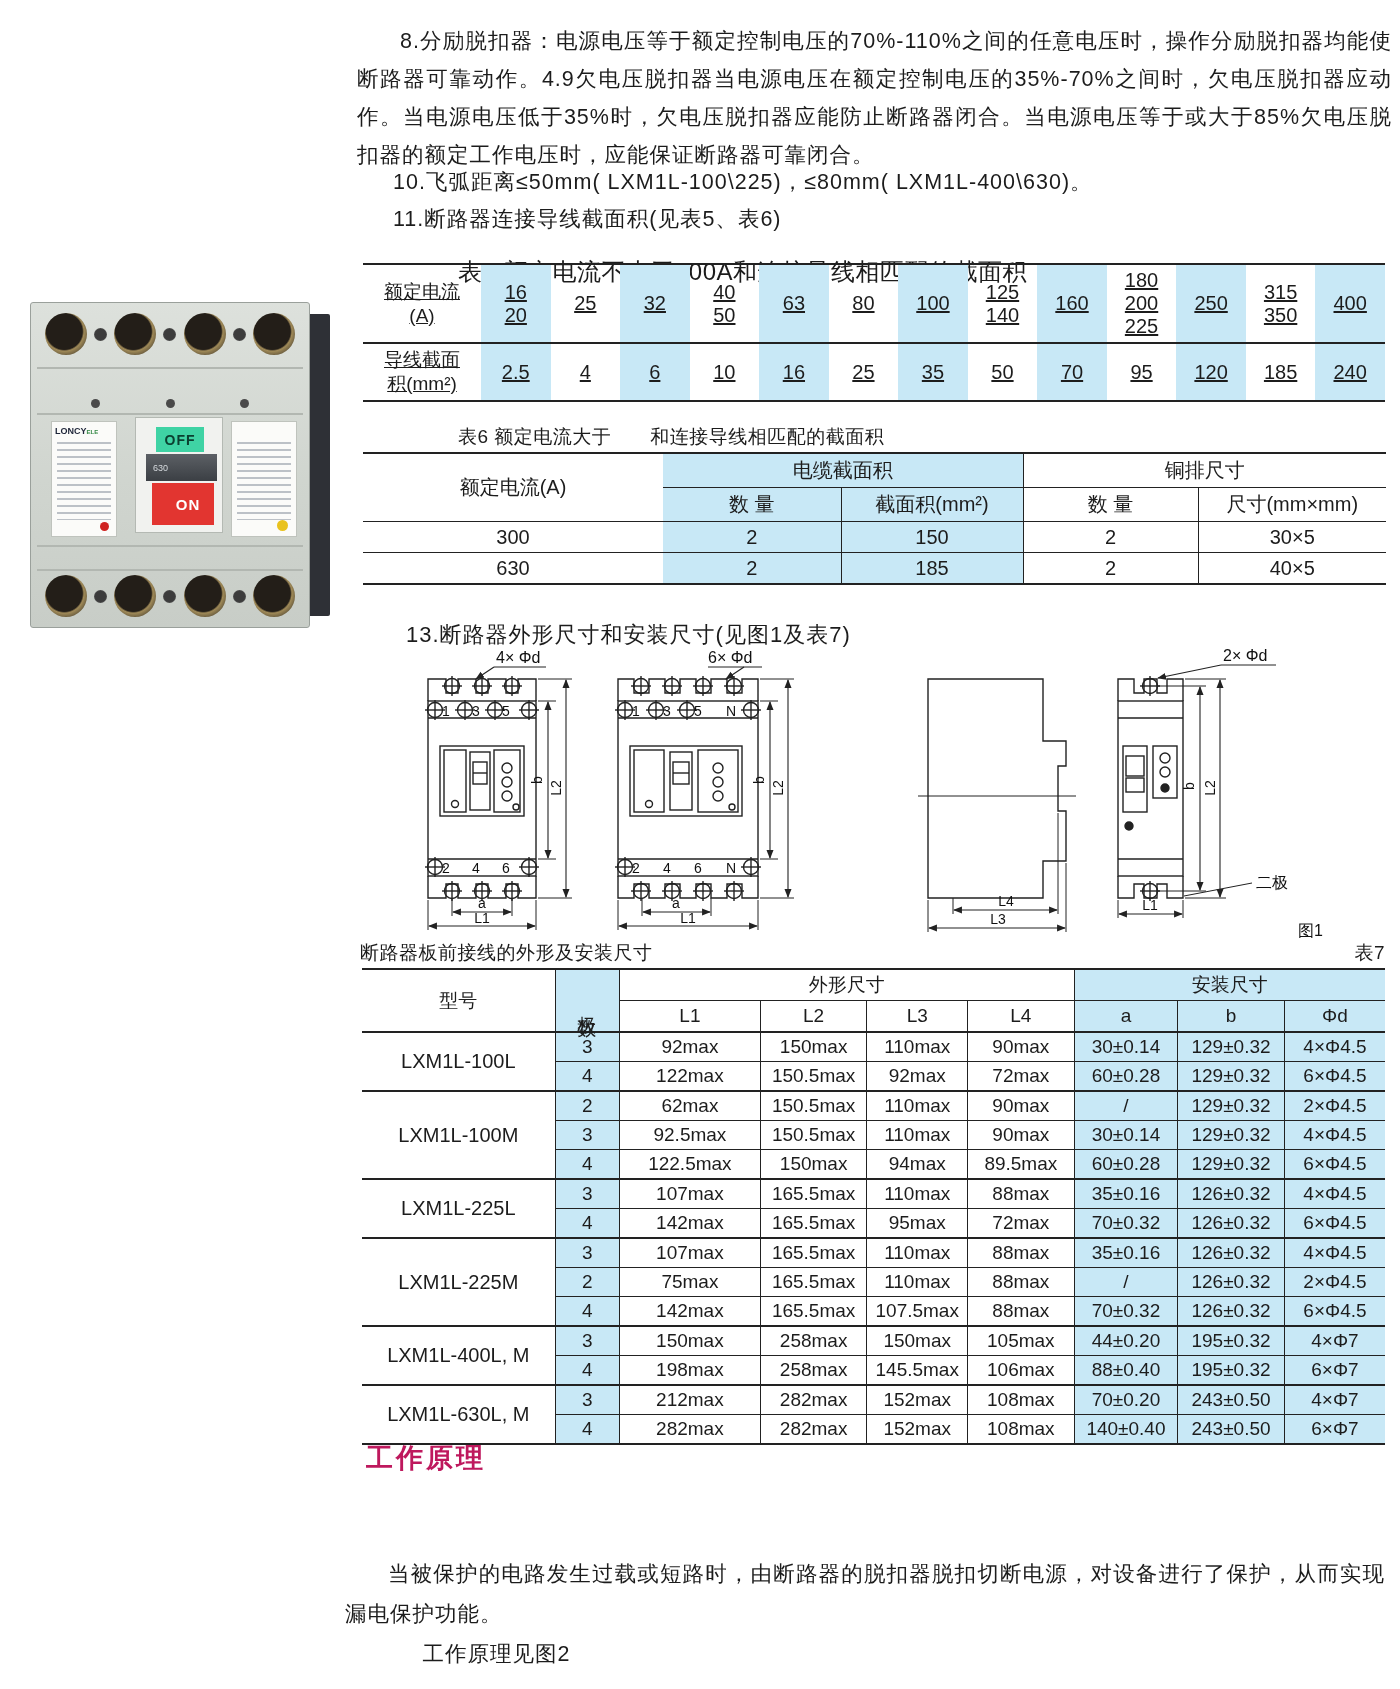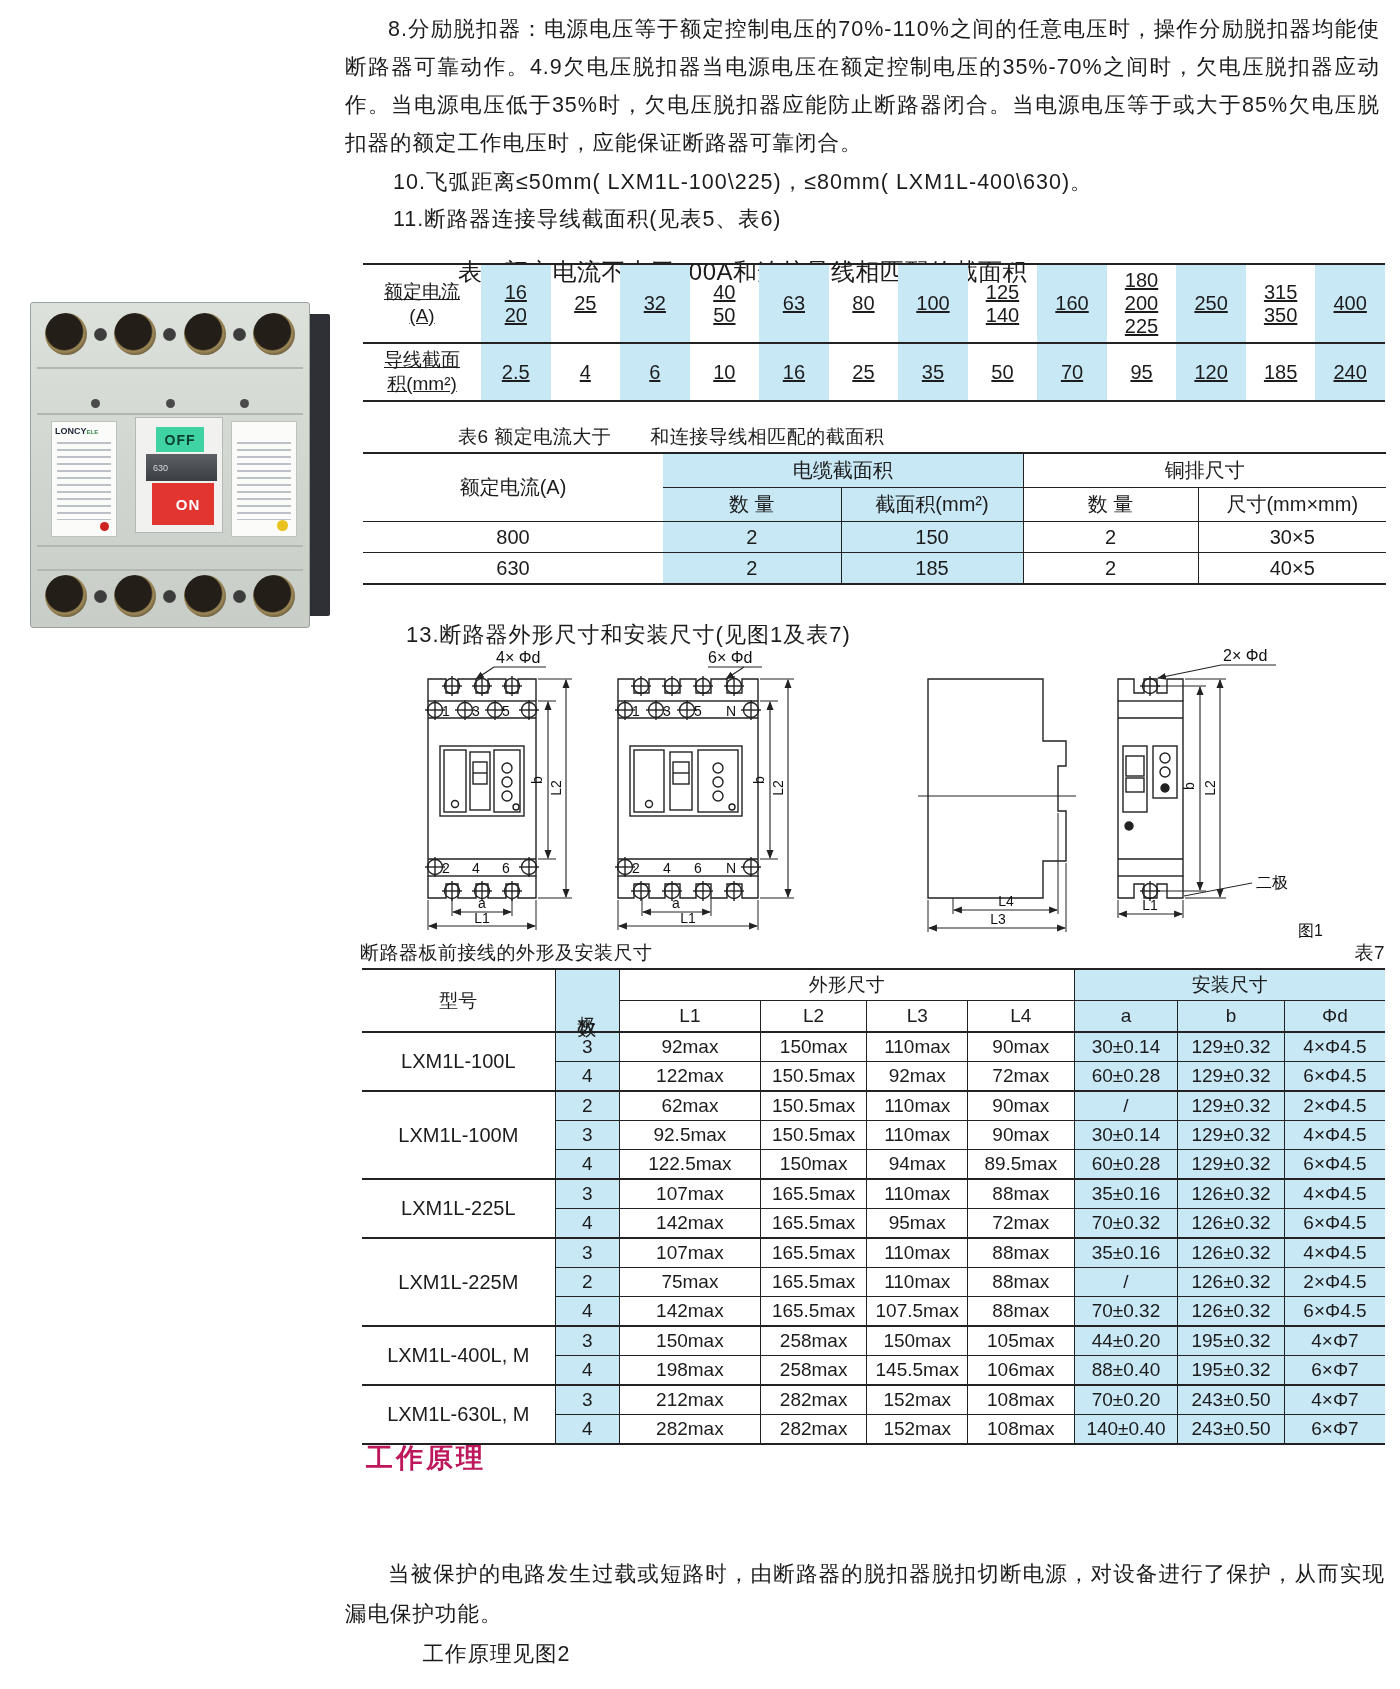--- a/index.html
+++ b/index.html
@@ -1,20 +1,20 @@
 <!DOCTYPE html>
 <html><head>
 <meta charset="utf-8">
 <style>
   html,body{margin:0;padding:0;background:#ffffff;}
   body{font-family:"Liberation Sans","DejaVu Sans",sans-serif;color:#1c1c1c;}
   .page{position:relative;width:1400px;height:1689px;background:#fff;overflow:hidden;}
 
   
-  .para8{position:absolute;left:345px;top:10px;width:1035px;margin:0;font-size:21.5px;
+  .para8{position:absolute;left:345px;top:10px;width:1035px;margin:12px;font-size:21.5px;
          line-height:38px;text-align:justify;text-indent:2em;letter-spacing:1px;}
   .line10{position:absolute;left:345px;top:163px;width:1035px;margin:0;font-size:21.5px;
           line-height:38px;padding-left:48px;letter-spacing:1px;}
   .line11{position:absolute;left:345px;top:200px;width:1035px;margin:0;font-size:21.5px;
           line-height:38px;padding-left:48px;letter-spacing:1px;}
   .item13{position:absolute;left:398px;top:612px;margin:8px;font-size:22px;letter-spacing:1px;}
 
   
   .photo{position:absolute;left:26px;top:298px;width:312px;height:332px;}
   .pb-side{position:absolute;left:282px;top:16px;width:22px;height:302px;background:#2e3036;border-radius:2px;}
@@ -273,21 +273,21 @@
       </tr>
       <tr>
         <th class="sh nl">数 量</th>
         <th class="sh">截面积(mm²)</th>
         <th>数 量</th>
         <th>尺寸(mm×mm)</th>
       </tr>
     </thead>
     <tbody id="t6body">
         <tr>
-          <td class="c1">800</td>
+          <td class="c1">300</td>
           <td class="sh nl">2</td>
           <td class="sh">150</td>
           <td>2</td>
           <td>30×5</td>
         </tr>
         <tr>
           <td class="c1">630</td>
           <td class="sh nl">2</td>
           <td class="sh">185</td>
           <td>2</td>

